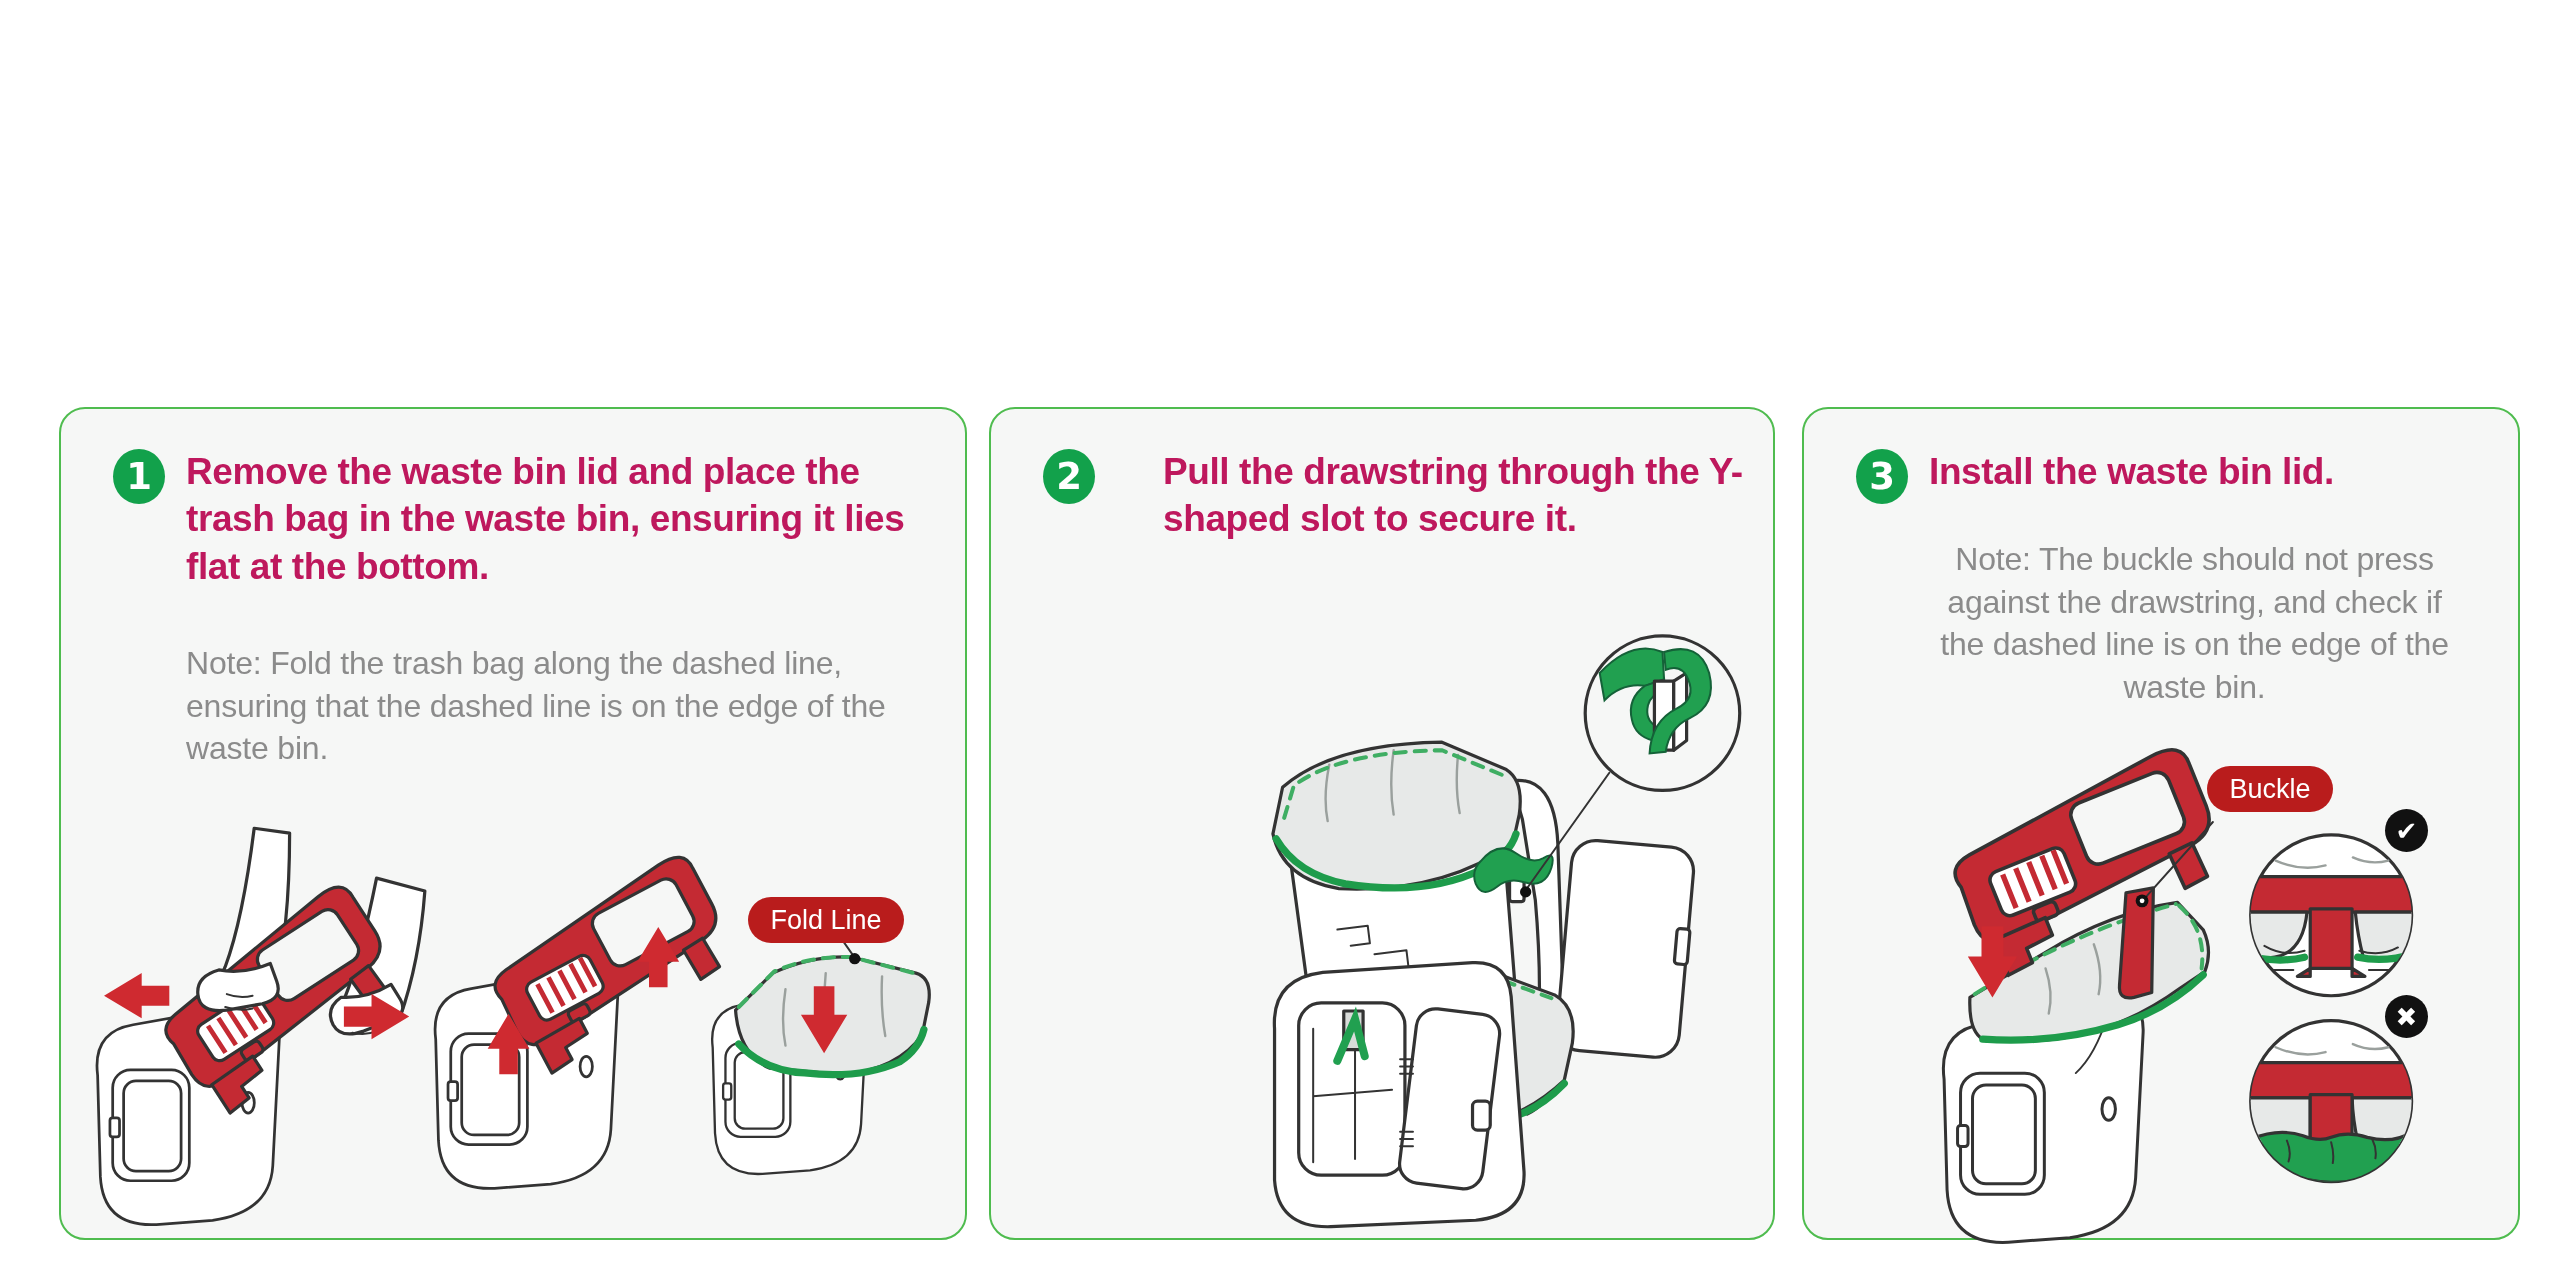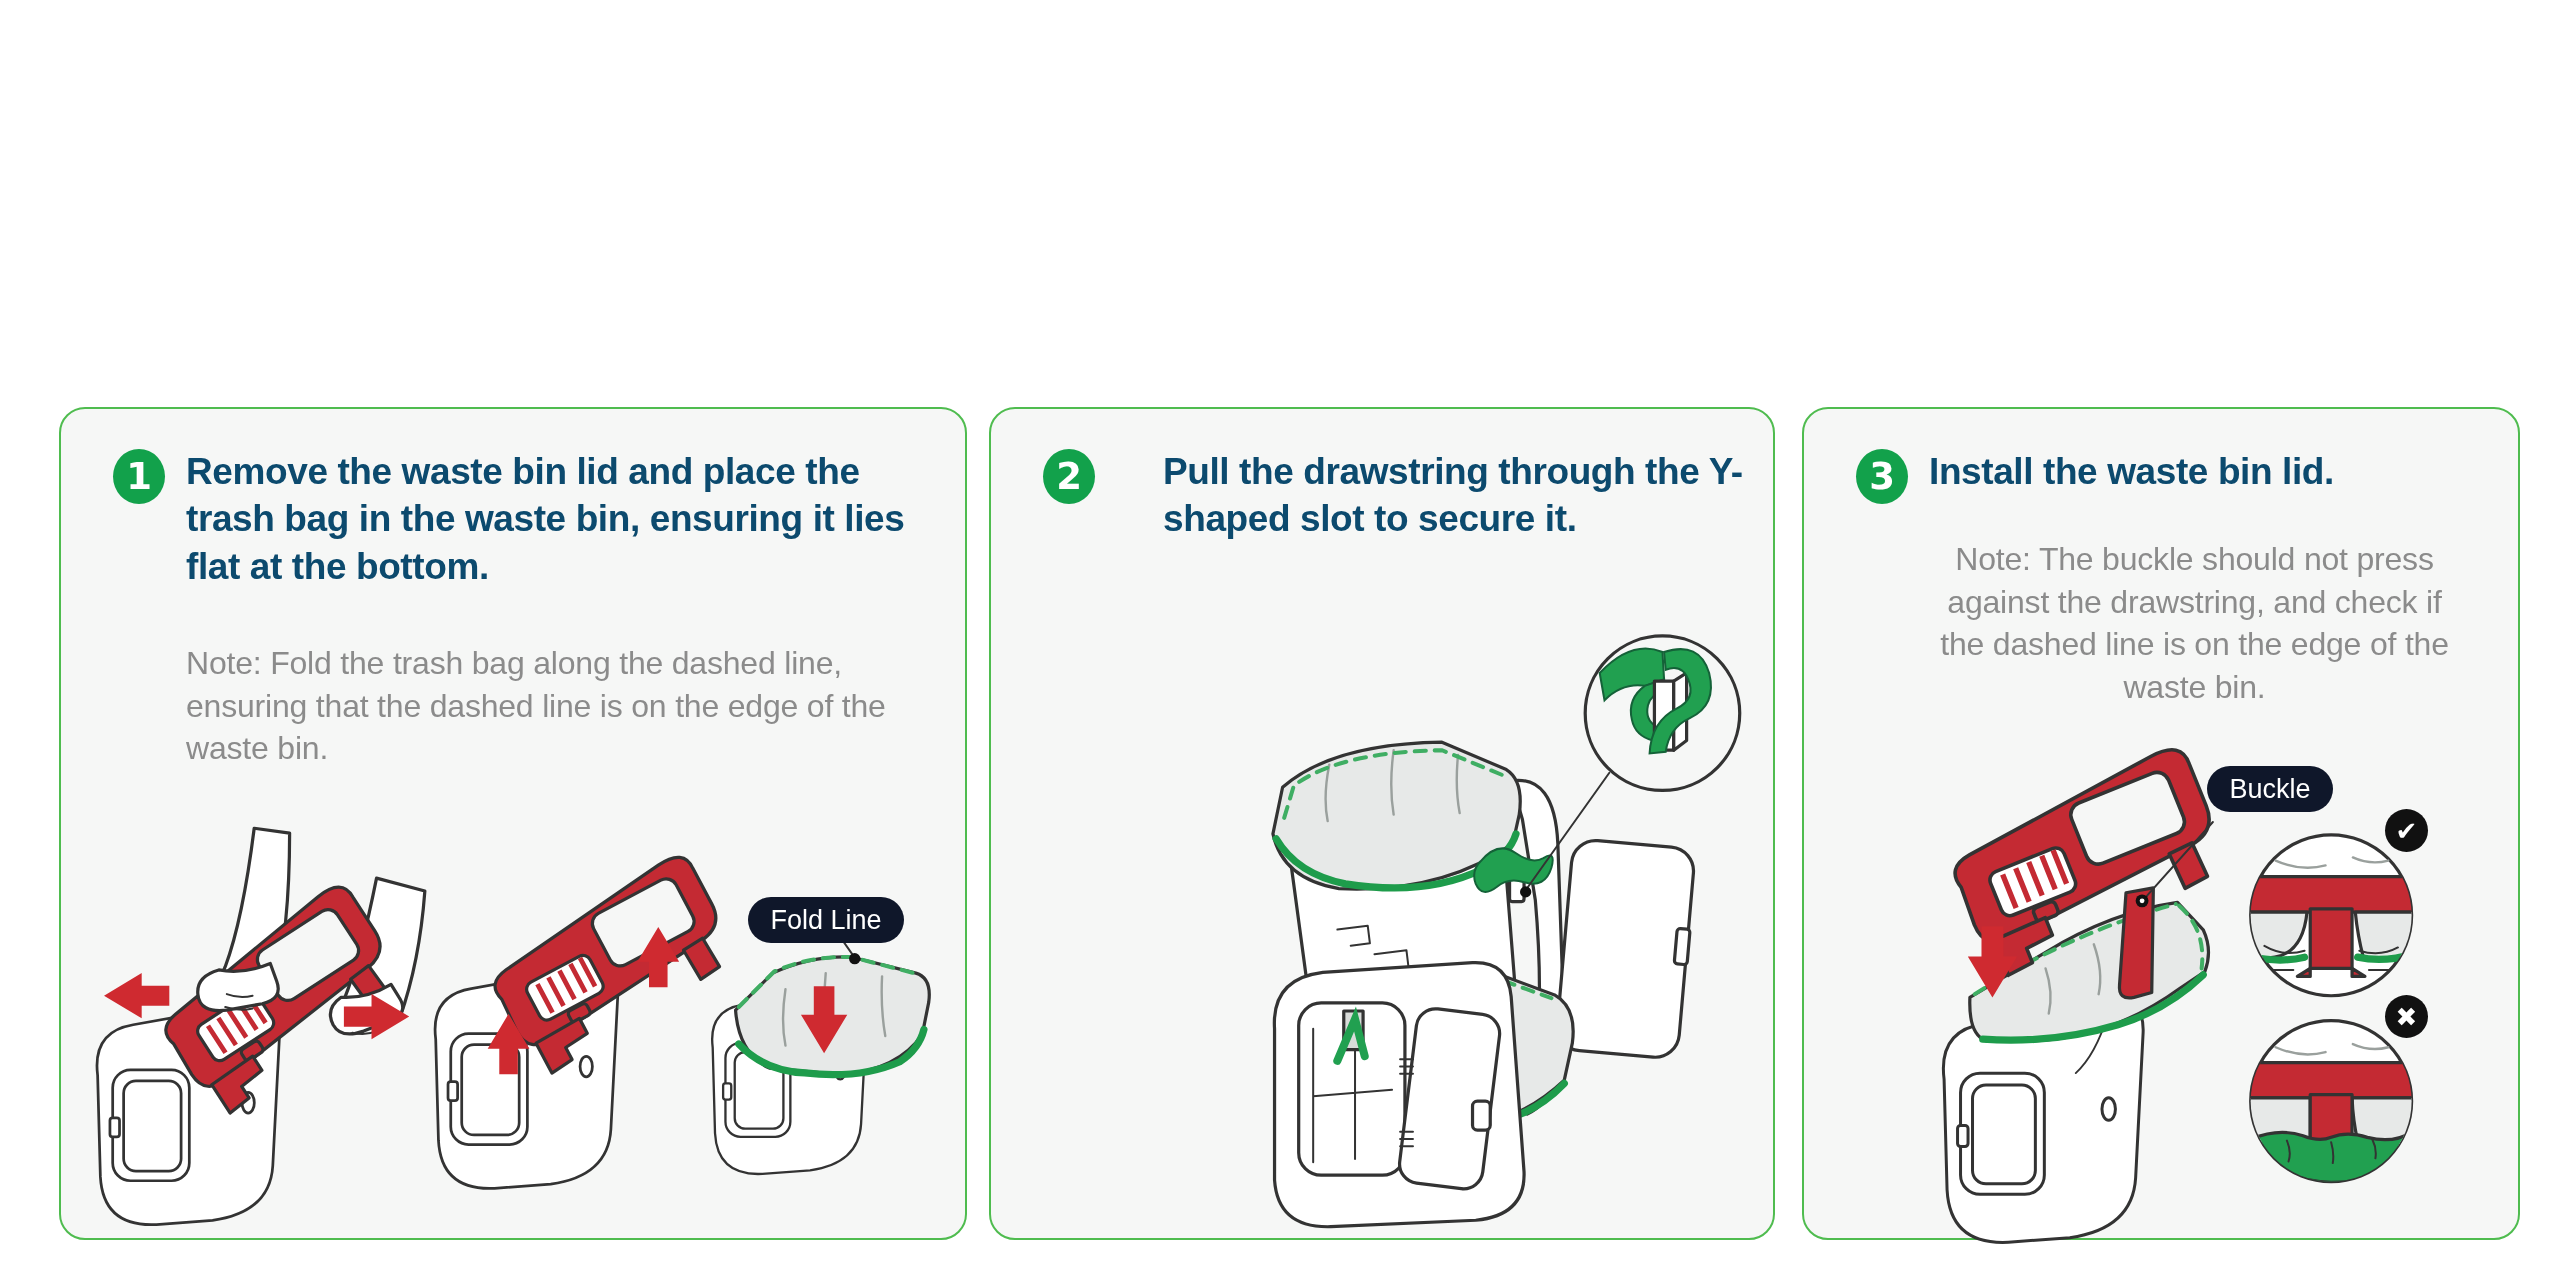--- a/index.html
+++ b/index.html
@@ -6,30 +6,30 @@
   #canvas{position:relative;width:2576px;height:1288px;background:#ffffff;overflow:hidden;
           font-family:"Liberation Sans","DejaVu Sans",sans-serif;}
   .panel{position:absolute;top:407px;height:833px;box-sizing:border-box;
          background:#f6f7f6;border:2.4px solid #4fbc4f;border-radius:26px;}
   #panel1{left:59px;width:908px;}
   #panel2{left:989px;width:786px;}
   #panel3{left:1802px;width:718px;}
   .badge{position:absolute;left:52px;top:40px;width:52px;height:55px;border-radius:50%;
          background:#12a14b;color:#fff;display:flex;align-items:center;justify-content:center;
          font-size:37px;font-weight:bold;font-family:"DejaVu Sans",sans-serif;}
-  .title{position:absolute;left:125px;top:39px;font-size:37px;font-weight:bold;color:#0c4a6e;
+  .title{position:absolute;left:125px;top:39px;font-size:37px;font-weight:bold;color:#be185d;
          line-height:1.28;letter-spacing:-0.4px;}
   #panel1 .title{width:741px;}
   #panel2 .title{width:668px;margin-left:47px;}
   #panel3 .title{width:572px;}
   .note{position:absolute;left:125px;font-size:32px;color:#8b8b8b;line-height:1.33;letter-spacing:-0.2px;}
   #panel1 .note{top:233px;width:733px;}
   #panel3 .note{top:129px;width:531px;text-align:center;}
   .illo{position:absolute;left:0;overflow:visible;}
-  .callout{position:absolute;background:#0f172a;color:#ffffff;font-size:27px;line-height:1;
+  .callout{position:absolute;background:#b91c1c;color:#ffffff;font-size:27px;line-height:1;
            padding:9.7px 22.5px;border-radius:32px;white-space:nowrap;}
   #panel1 .callout{left:687px;top:488px;}
   #panel3 .callout{left:403px;top:357px;}
   .mark-badge{position:absolute;width:43px;height:43px;border-radius:50%;background:#111;
               color:#fff;display:flex;align-items:center;justify-content:center;
               font-size:26px;font-weight:bold;font-family:"DejaVu Sans",sans-serif;}
   #mark-correct{left:581px;top:400px;}
   #mark-wrong{left:581px;top:586px;}
   .ln{stroke:#333;stroke-width:4;stroke-linejoin:round;stroke-linecap:round;}
   .lnthin{stroke:#333;stroke-width:2.5;fill:none;stroke-linejoin:round;stroke-linecap:round;}

